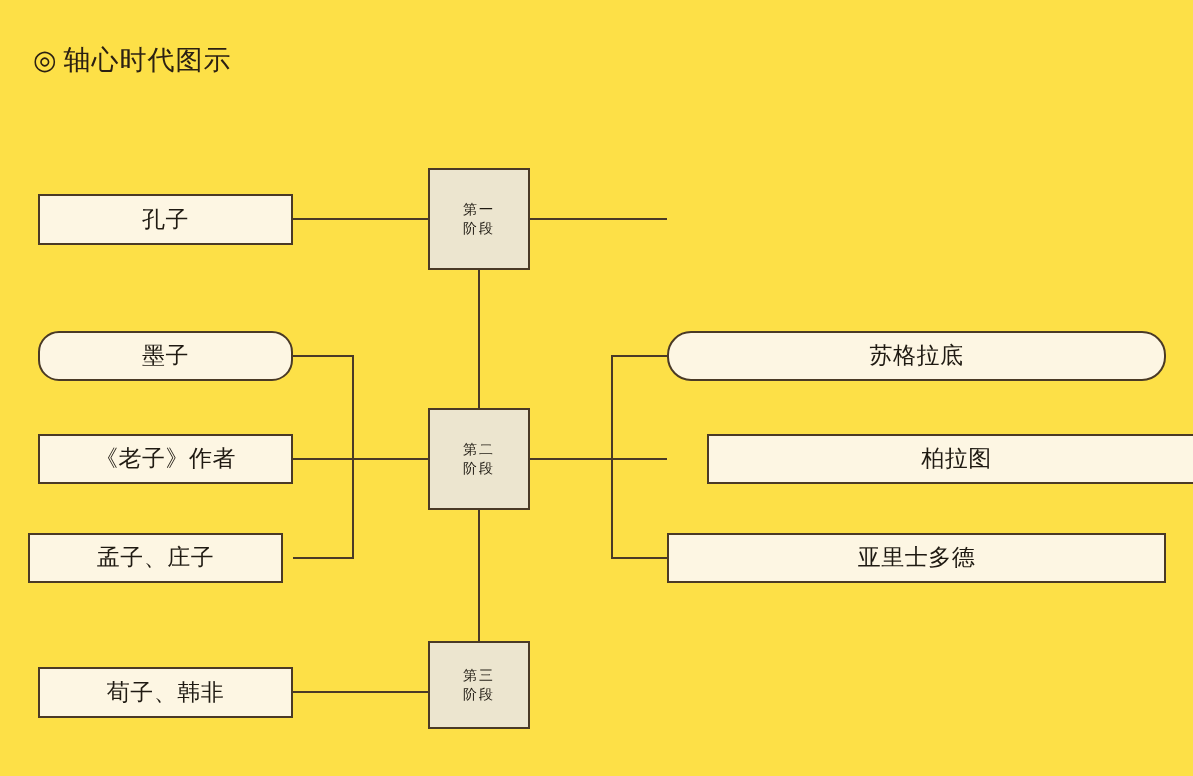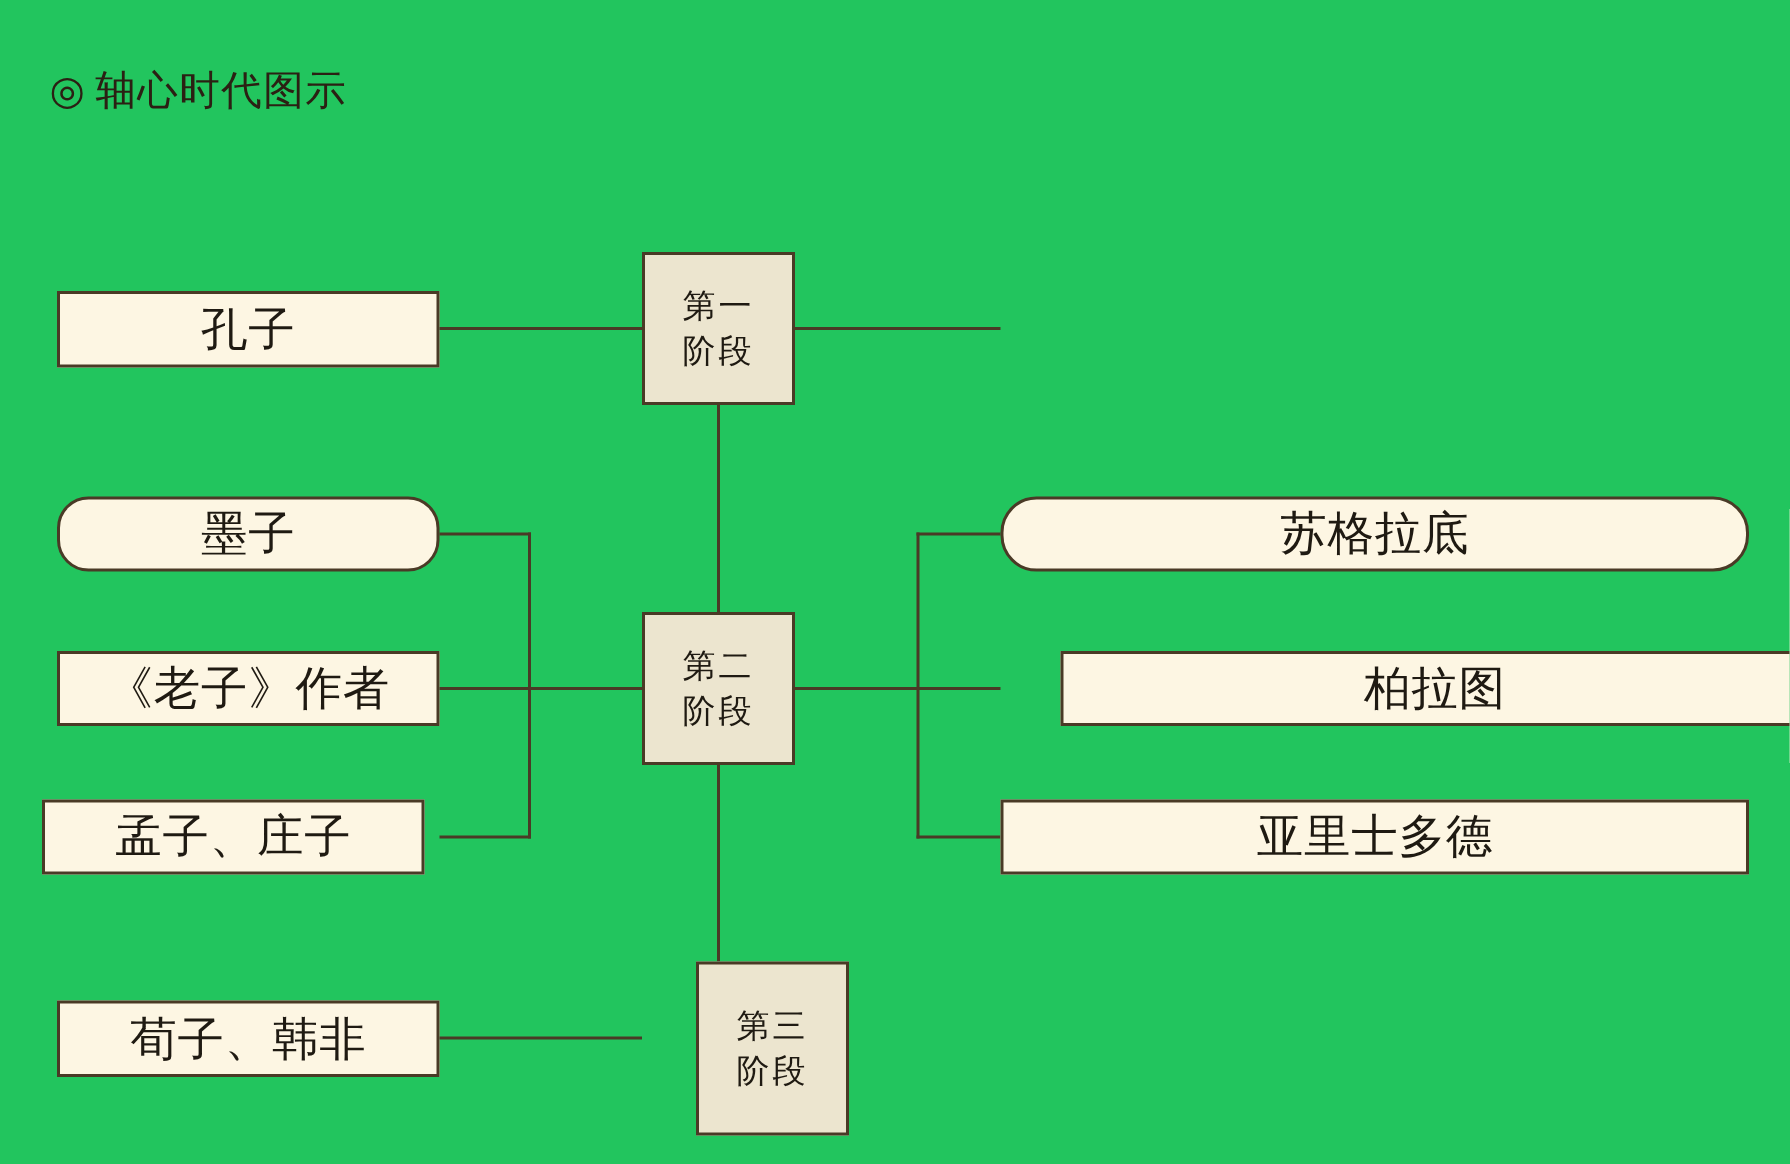--- a/index.html
+++ b/index.html
@@ -11,21 +11,21 @@
     height: 776px;
     background: #fdf6e3;
     font-family: "Liberation Sans", "DejaVu Sans", sans-serif;
     color: #2b2013;
     overflow: hidden;
   }
   #page {
     position: relative;
     width: 1193px;
     height: 776px;
-    background: #22c55e;
+    background: #fde047;
   }
   #title {
     position: absolute;
     left: 33px;
     top: 40px;
     font-size: 27px;
     line-height: 40px;
     letter-spacing: 1px;
     color: #2b2013;
     white-space: nowrap;
@@ -36,29 +36,29 @@
 
   .node {
     position: absolute;
     box-sizing: border-box;
     border: 2px solid #4a3a26;
     background: #fdf6e3;
     display: flex;
     align-items: center;
     justify-content: center;
     text-align: center;
-    font-size: 31px;
+    font-size: 23px;
     line-height: 1.28;
     color: #1f1a12;
     letter-spacing: 0.5px;
     white-space: pre-line;
   }
   .node.stage {
     background: #ece5cf;
-    font-size: 22px;
+    font-size: 14px;
     letter-spacing: 2px;
     line-height: 1.38;
   }
 
   .link {
     position: absolute;
     background: #4a3a26;
   }
   .link.h { height: 2px; }
   .link.v { width: 2px; }
@@ -106,16 +106,16 @@
   <div class="node" style="left:667px; top:331px; width:499px; height:50px;border-radius:24px;">苏格拉底</div>
   <div class="node" style="left:667px; top:434px; width:499px; height:50px;margin-left:40px;">柏拉图</div>
   <div class="node" style="left:667px; top:533px; width:499px; height:50px;">亚里士多德</div>
 
   <div class="link v" style="left:478px; top:510px; height:131px;"></div>
 
   <div class="node" style="left:38px; top:667px; width:255px; height:51px;">荀子、韩非</div>
 
   <div class="link h" style="left:293px; top:691px; width:135px;"></div>
 
-  <div class="node stage" style="left:428px; top:641px; width:102px; height:116px;margin-left:36px;">第三
+  <div class="node stage" style="left:428px; top:641px; width:102px; height:88px;">第三
 阶段</div>
 
 </div>
 
 </body></html>

